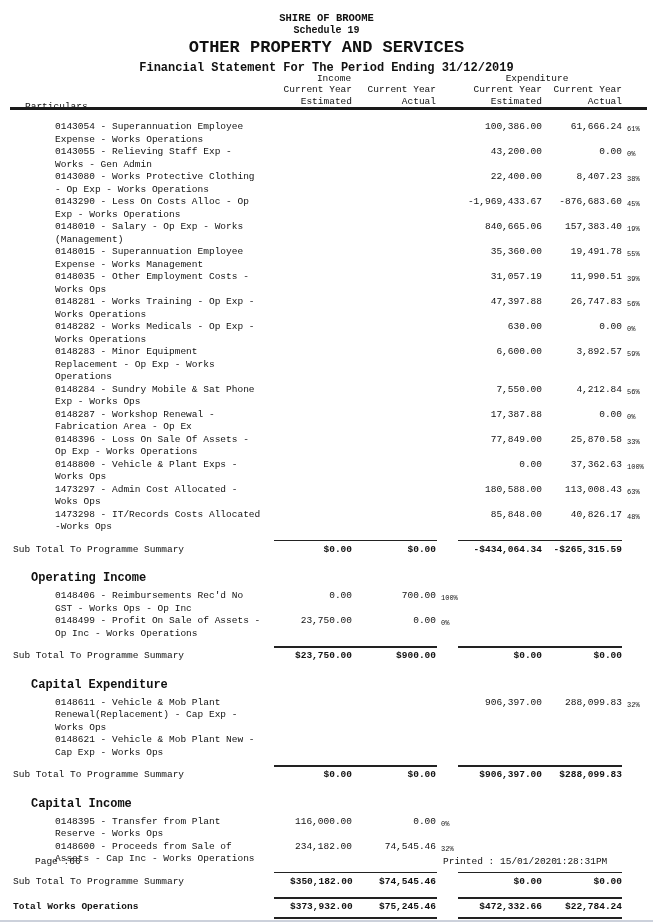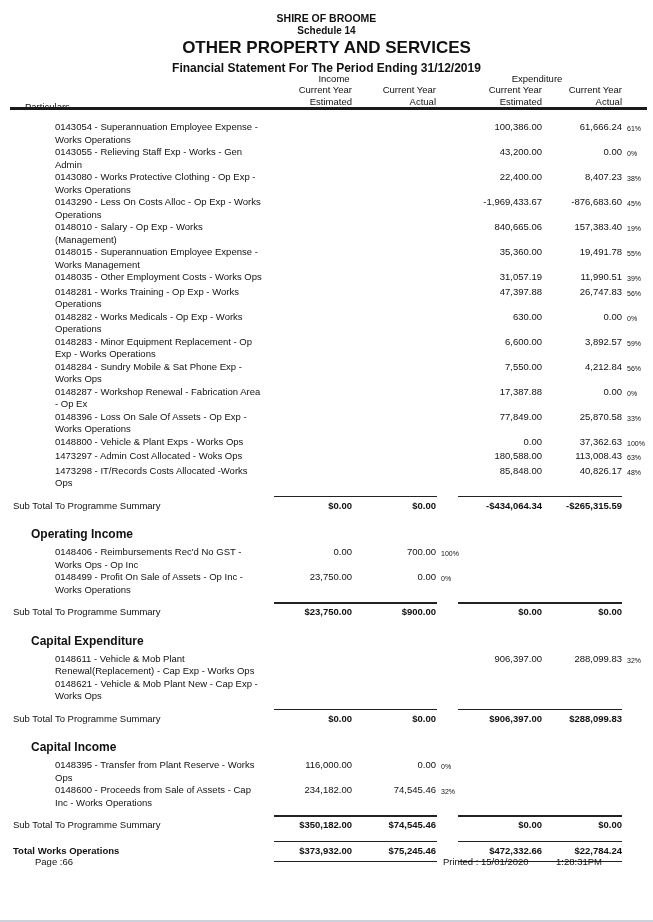--- a/index.html
+++ b/index.html
@@ -2,21 +2,21 @@
 <html><head>
 <meta charset="utf-8">
 <style>
   * { margin: 0; padding: 0; box-sizing: border-box; }
   html, body { background: #fff; }
   .page {
     position: relative;
     width: 653px;
     height: 922px;
     background: #ffffff;
-    font-family: Liberation Sans, sans-serif;
+    font-family: Liberation Mono, monospace;
     color: #111;
     overflow: hidden;
   }
   
   .doc-header { position: relative; height: 112px; }
   .h-center { position: absolute; left: 0; width: 100%; text-align: center; font-weight: bold; }
   .h-org      { top: 12px;  font-size: 10.5px; }
   .h-schedule { top: 25px;  font-size: 10px; }
   .h-title    { top: 38px;  font-size: 17px; }
   .h-subtitle { top: 61px;  font-size: 12px; }
@@ -64,21 +64,21 @@
   .f-time    { position: absolute; left: 556px; }
   .page-edge { position: absolute; left: 0; bottom: 0; width: 100%; height: 2px; background: #ccd1db; }
 </style>
 </head>
 <body>
 
 <div class="page">
 
   <div class="doc-header">
     <div class="h-center h-org">SHIRE OF BROOME</div>
-    <div class="h-center h-schedule">Schedule 14</div>
+    <div class="h-center h-schedule">Schedule 19</div>
     <div class="h-center h-title">OTHER PROPERTY AND SERVICES</div>
     <div class="h-center h-subtitle">Financial Statement For The Period Ending 31/12/2019</div>
 
     <div class="grp-label grp-income">Income</div>
     <div class="grp-label grp-expenditure">Expenditure</div>
 
     <div class="colhead ch-ie">Current Year
 Estimated</div>
     <div class="colhead ch-ia">Current Year
 Actual</div>

